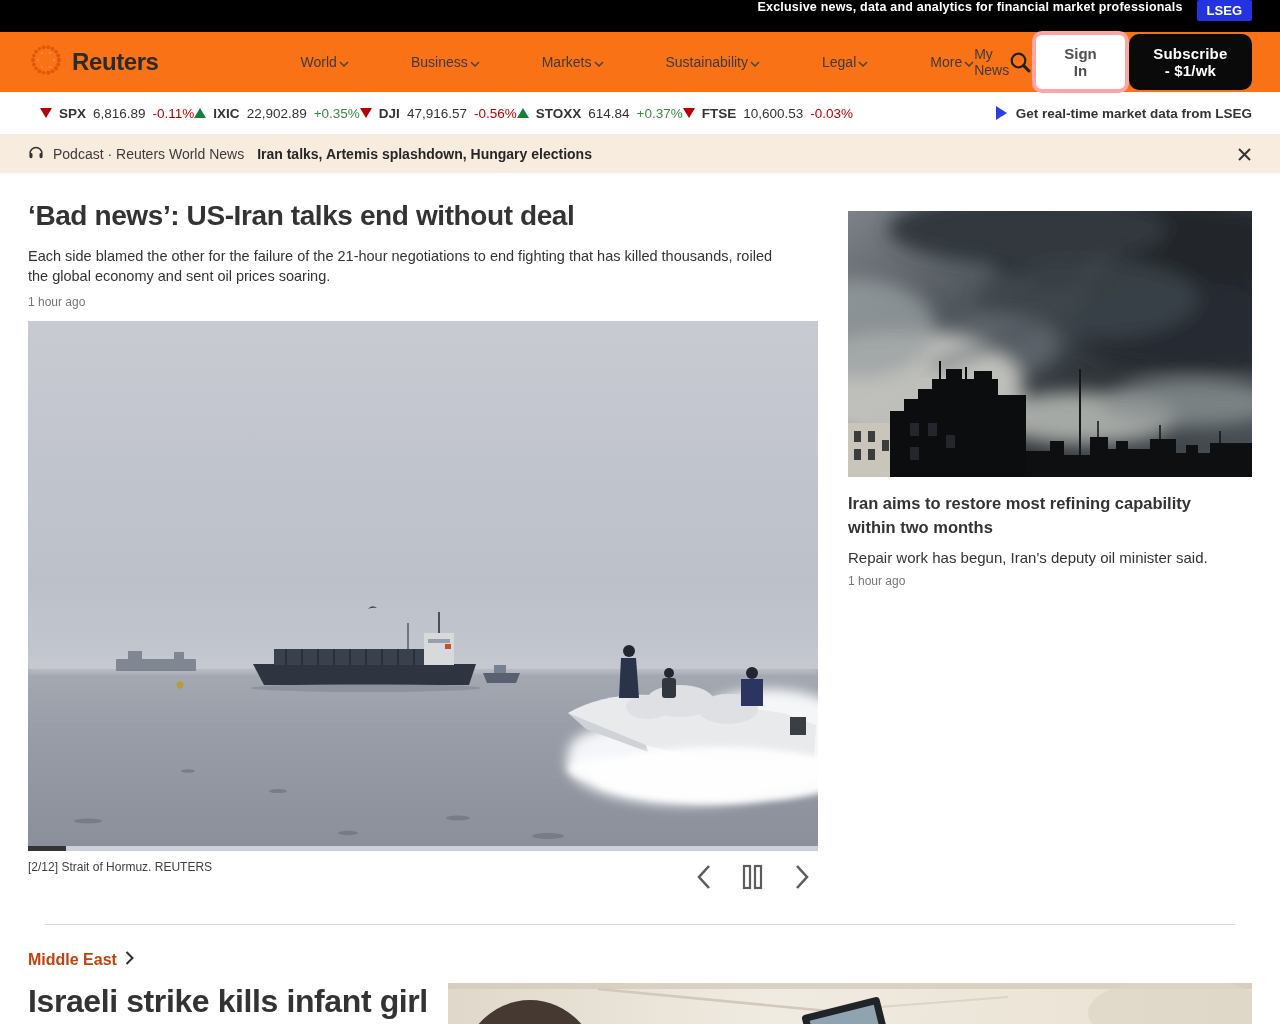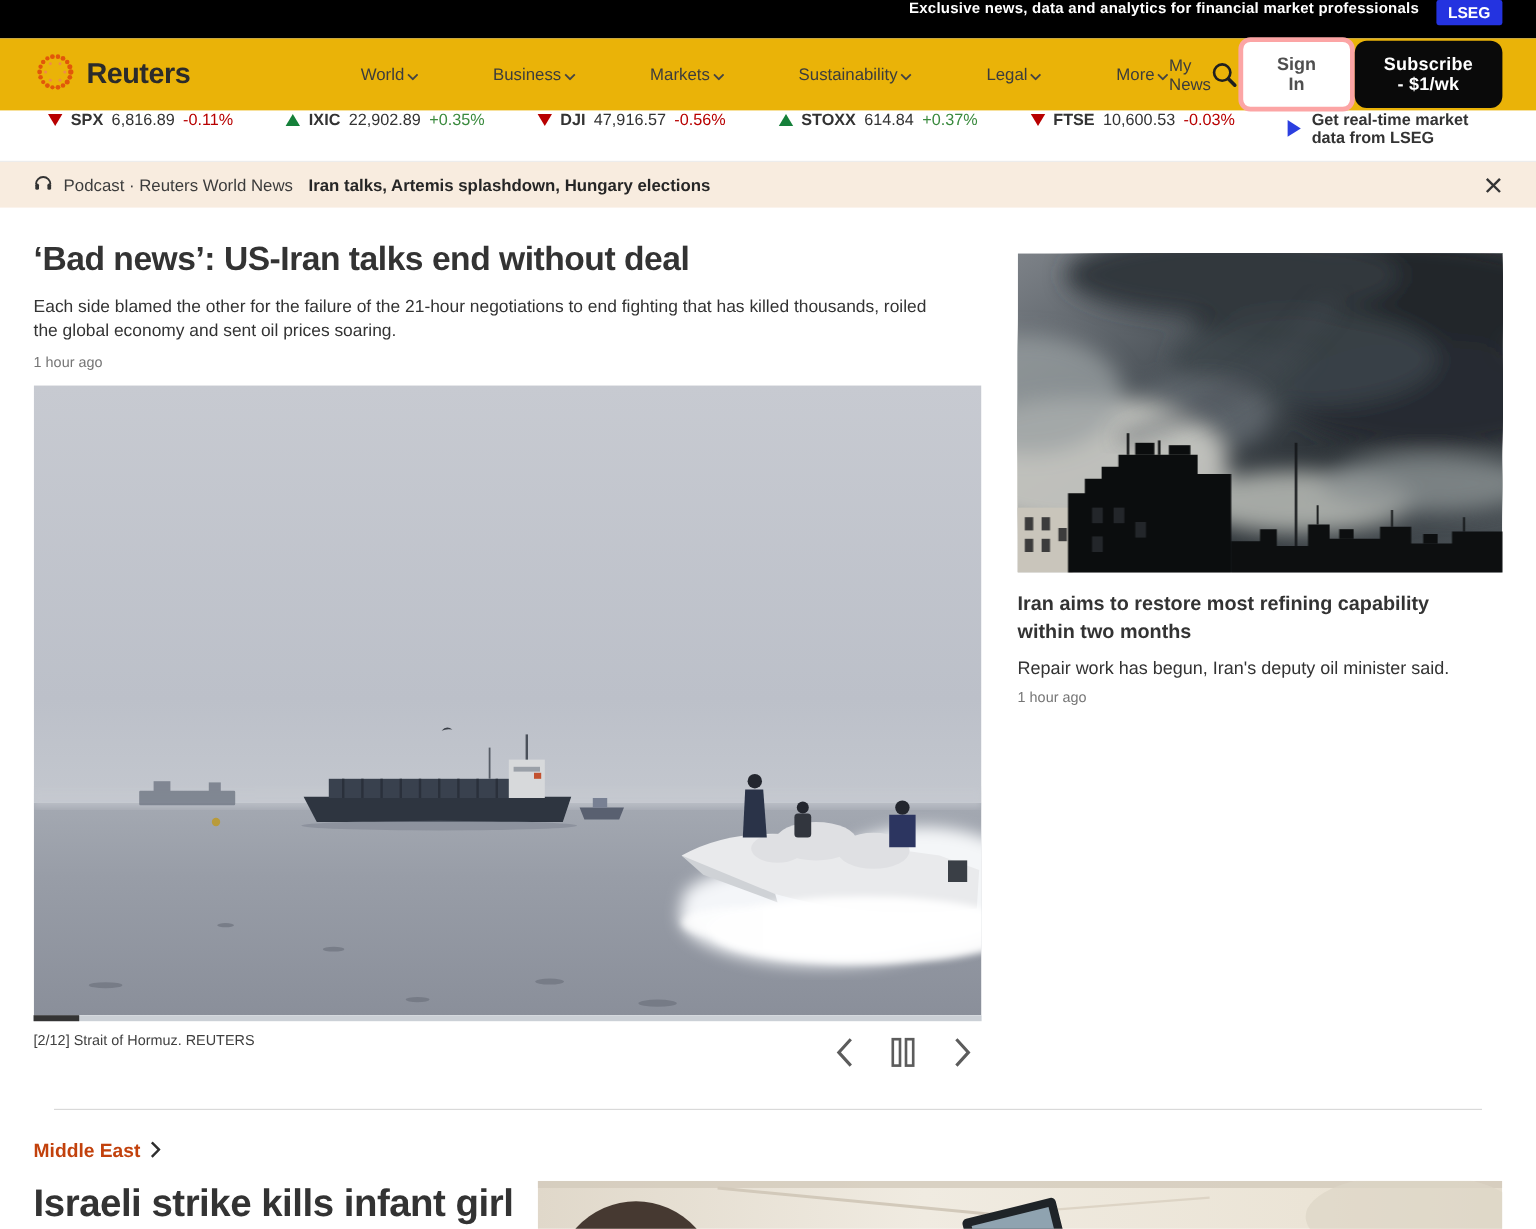--- a/index.html
+++ b/index.html
@@ -7,36 +7,36 @@
     font-family:"Liberation Sans", sans-serif; color:#333; }
 
   
   .promo-bar { height:32px; background:#000; display:flex; align-items:flex-start;
     justify-content:flex-end; gap:14px; padding:0 28px; }
   .promo-bar .promo-text { color:#fff; font-size:12.5px; font-weight:bold; letter-spacing:.2px; }
   .lseg-badge { background:#2433e0; color:#fff; font-size:13px; font-weight:bold;
     padding:3px 10px; border-radius:2px; }
 
   
-  .header { height:60px; display:flex; align-items:center; padding:0 28px; background:#eab308; }
+  .header { height:60px; display:flex; align-items:center; padding:0 28px; background:#f97316; }
   .brand { display:flex; align-items:center; gap:8px; cursor:pointer; }
   .brand-text { font-size:24px; font-weight:bold; color:#2b2b2b; letter-spacing:-.4px; }
   .nav { display:flex; align-items:center; gap:30px; margin-left:110px; }
   .nav-item { display:flex; align-items:center; gap:2px; font-size:14px; color:#3c3c3c;
     cursor:pointer; white-space:nowrap;margin-left:32px; }
   .header-right { margin-left:auto; display:flex; align-items:center; }
   .my-news { font-size:14px; color:#3c3c3c; cursor:pointer; }
   .search-btn { cursor:pointer; display:flex; align-items:center; }
   .signin-btn { border:4px solid #fca5a5; border-radius:10px; background:#fff;
     padding:10px 28px; font-size:15px; font-weight:bold; color:#4f4f4f; cursor:pointer; }
   .subscribe-btn { border:none; border-radius:10px; background:#0a0a0a; color:#fff;
     padding:11px 22px; font-size:15px; font-weight:bold; cursor:pointer; letter-spacing:.2px; }
 
   
-  .ticker { height:43px; display:flex; align-items:flex-start; gap:44px; padding:0 28px 0 40px;
+  .ticker { height:43px; display:flex; align-items:center; padding:0 28px 0 40px;
     border-bottom:1px solid #ececec; }
   .quote { display:flex; align-items:center; gap:7px; font-size:13.5px; cursor:pointer; }
   .tri { width:0; height:0; display:inline-block; }
   .tri.down { border-left:6px solid transparent; border-right:6px solid transparent;
     border-top:10px solid #b80000; }
   .tri.up { border-left:6px solid transparent; border-right:6px solid transparent;
     border-bottom:10px solid #15803a; }
   .sym { font-weight:bold; color:#333; }
   .val { color:#333; }
   .pct.down { color:#b80000; }

